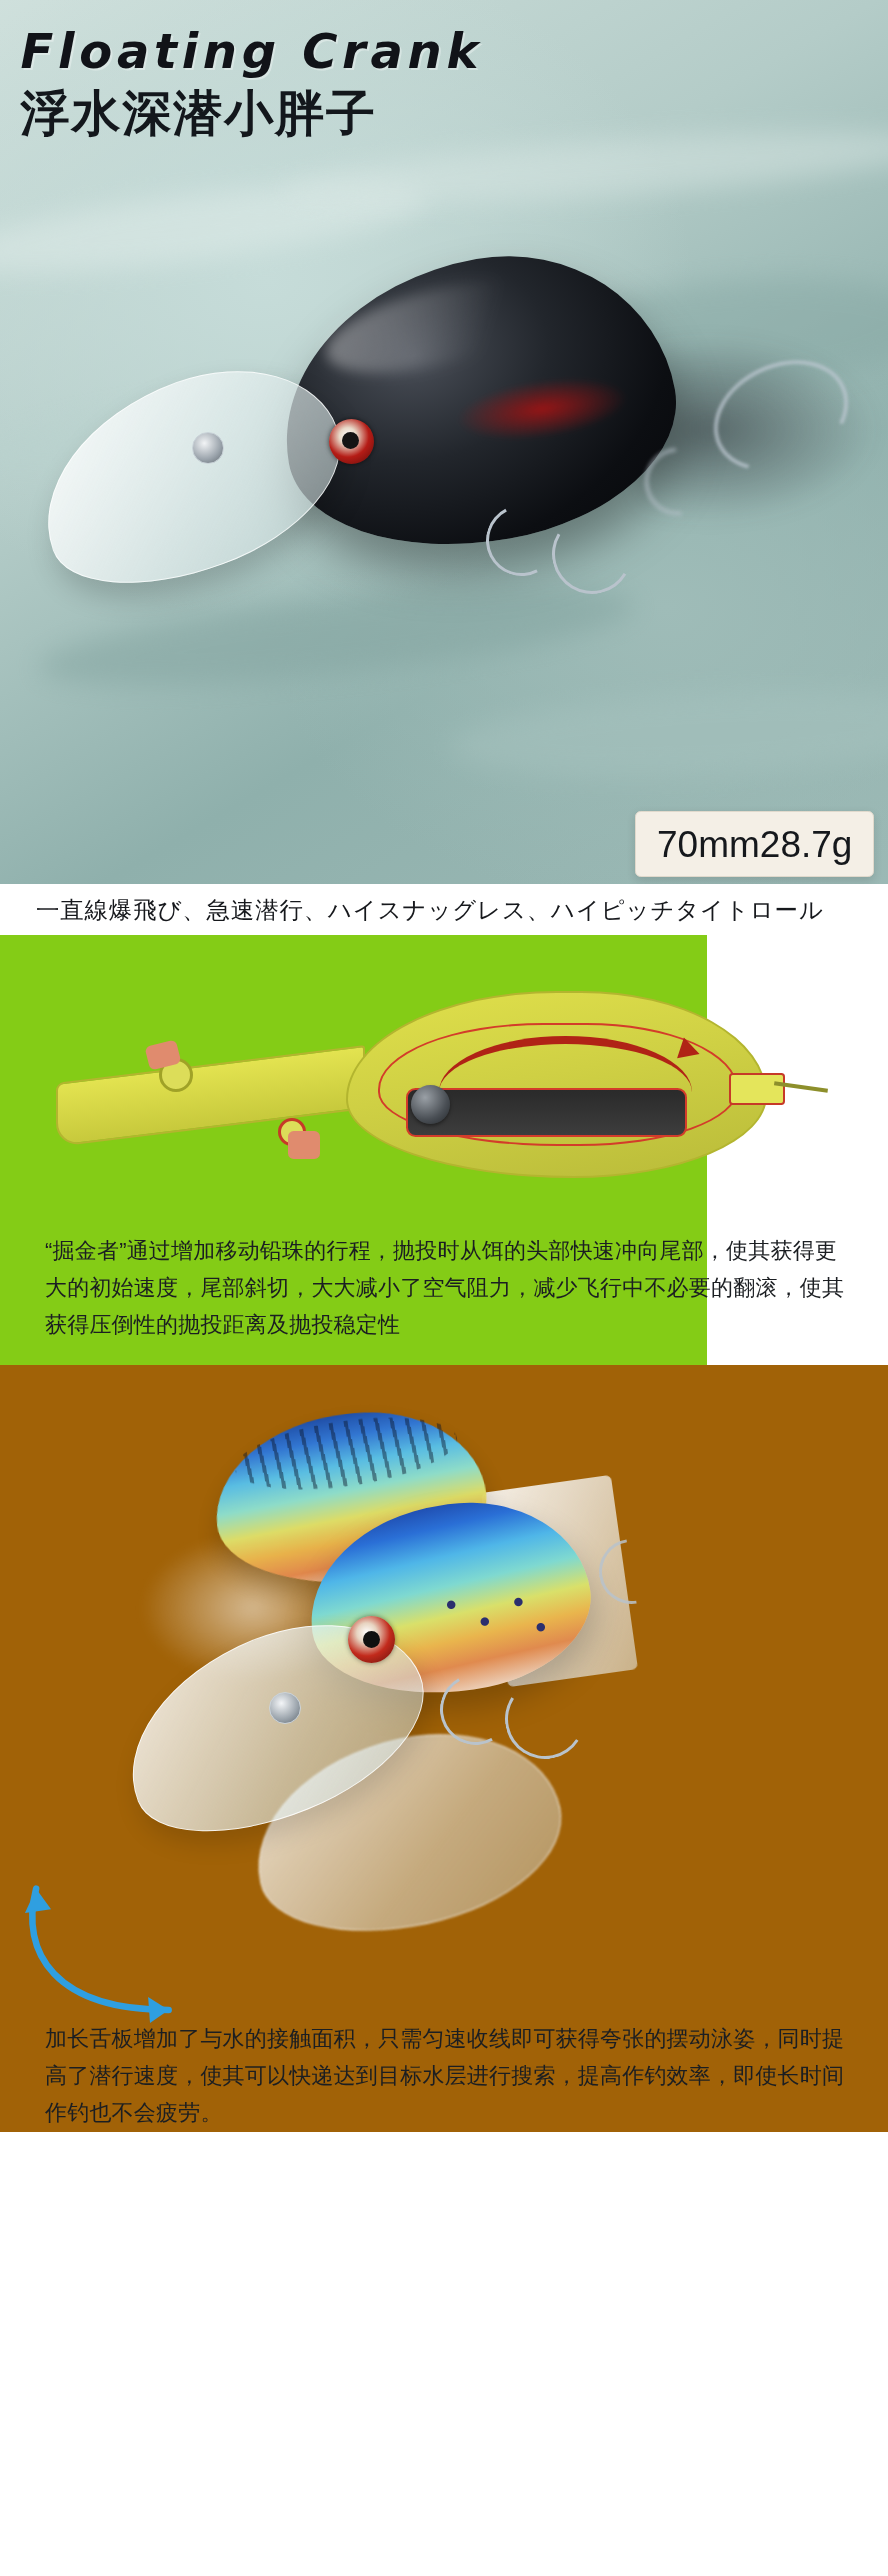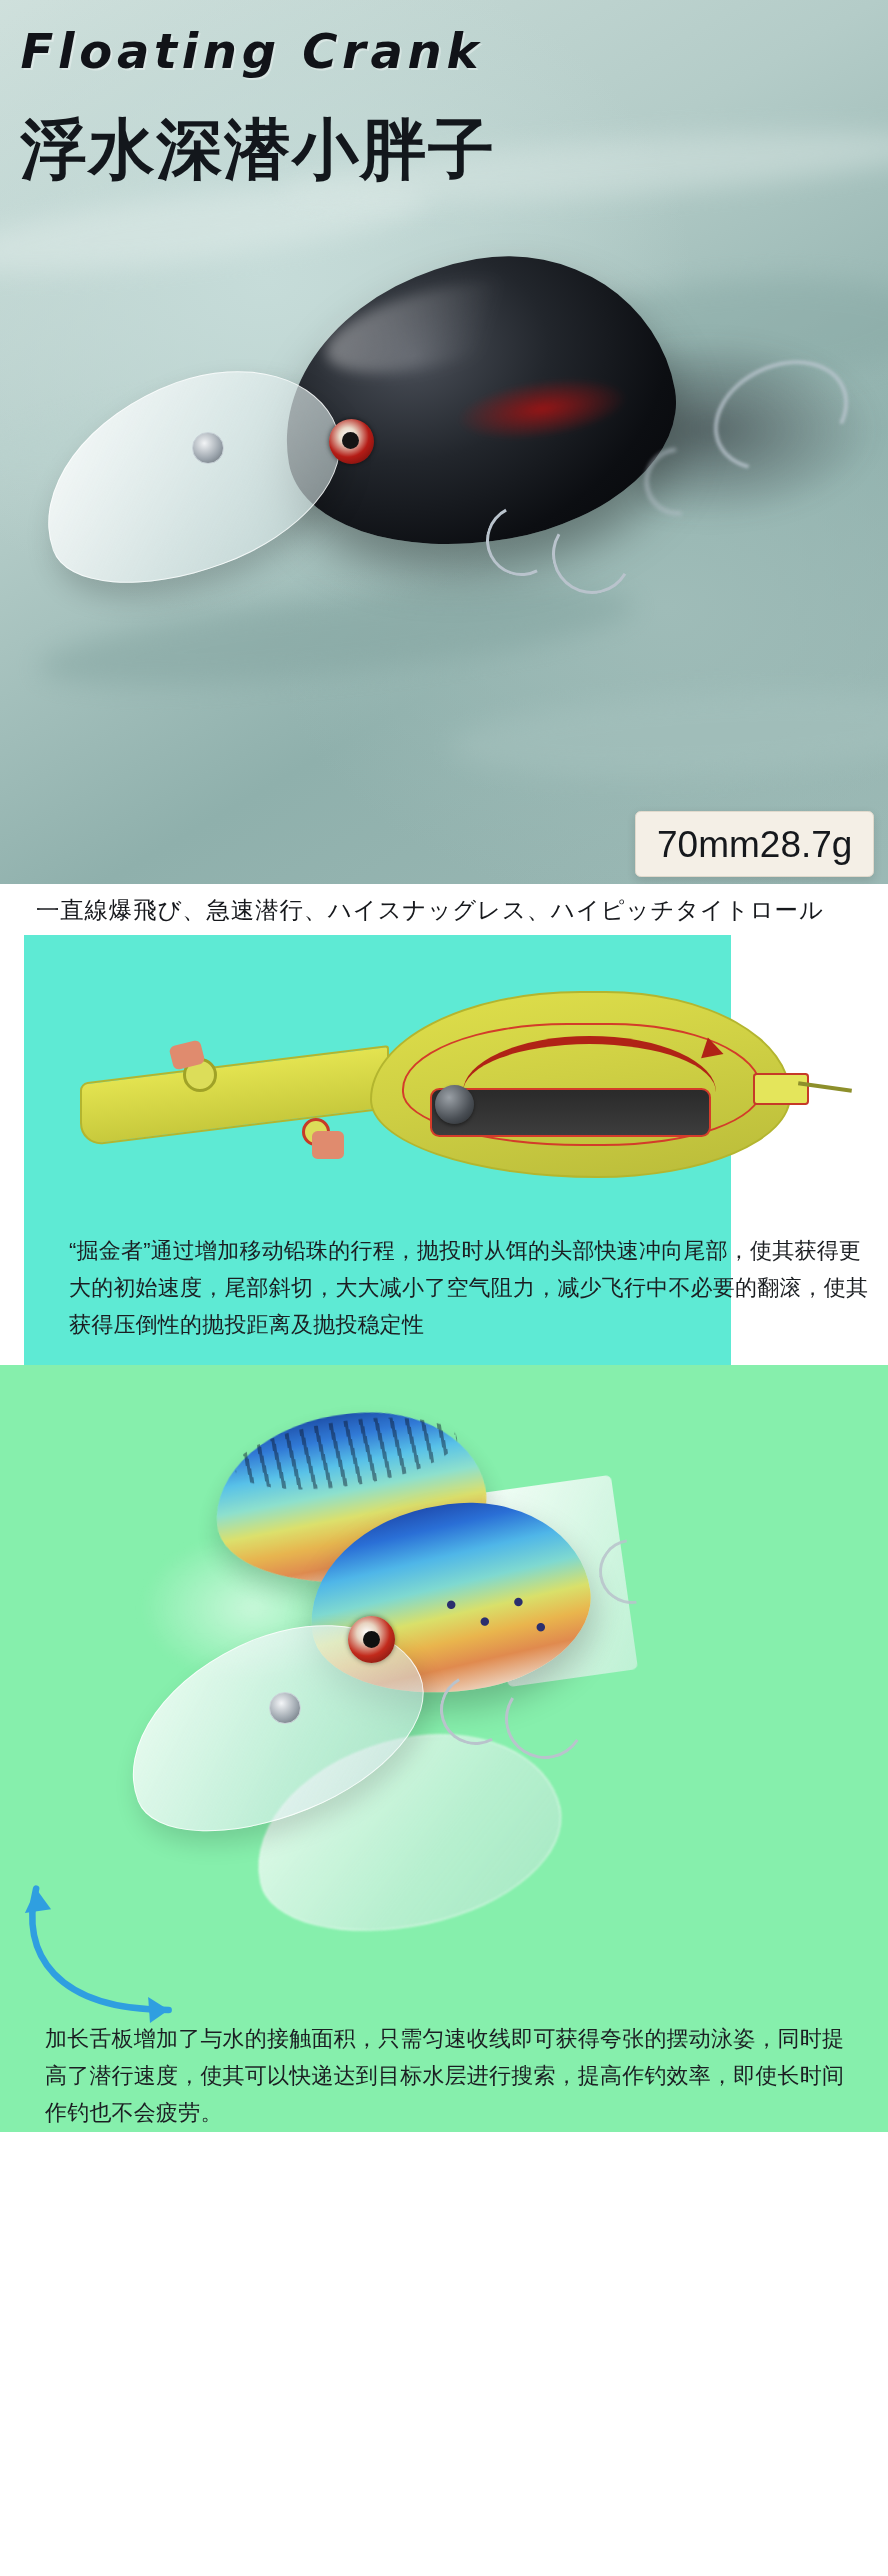--- a/index.html
+++ b/index.html
@@ -56,27 +56,26 @@
     letter-spacing: 4.7px;
     color: #111318;
     line-height: 58px;
     text-shadow: 1.9px 1.9px 0 rgba(255,255,255,.35);
     white-space: nowrap;
   }
   .hero-sub {
     position: absolute;
     left: 20.6px;
     top: 86px;
-    font-size: 66px;
+    font-size: 49px;
     font-weight: 700;
     letter-spacing: 1.9px;
     color: #13171c;
     line-height: 54px;
     white-space: nowrap;
-    margin-top: 36px;
   }
 
   
   .lure-wrap { position: absolute; left: 0; top: 224px; width: 889px; height: 440px; }
   .lure-body {
     position: absolute;
     left: 281px;
     top: 37px;
     width: 393px;
     height: 281px;
@@ -201,21 +200,21 @@
   .jp-bar span {
     font-size: 23.4px;
     letter-spacing: 0.9px;
     color: #16181c;
     white-space: nowrap;
     font-weight: 500;
     padding-left: 36px;
   }
 
   
-  .sec2 { position: relative; width: 707px; height: 430px; background: #5eead4; margin-left: 24px; }
+  .sec2 { position: relative; width: 707px; height: 430px; background: #84cc16; }
   .cutaway { position: absolute; left: 37px; top: 56px; width: 814px; height: 224px; }
   .cut-body {
     position: absolute; left: 309px; top: 0px; width: 421px; height: 187px;
     border-radius: 50% 44% 46% 54% / 58% 56% 44% 42%;
     background: linear-gradient(170deg, #e0e04b 0%, #cfd044 45%, #b9bb39 100%);
     border: 2.8px solid #b3b52f;
   }
   .cut-cavity {
     position: absolute; left: 341px; top: 32px; width: 360px; height: 123px;
     border-radius: 46% 42% 44% 50% / 54% 54% 46% 44%;
@@ -286,21 +285,21 @@
     letter-spacing: 0.2px;
   }
   .p-cast {
     position: absolute;
     left: 45px;
     top: 297px;
     width: 801px;
   }
 
   
-  .sec3 { position: relative; width: 889px; height: 767px; background: #86efac; }
+  .sec3 { position: relative; width: 889px; height: 767px; background: #a16207; }
   .c-body {
     position: absolute; left: 309px; top: 140px; width: 281px; height: 187px;
     border-radius: 52% 46% 46% 54% / 58% 56% 44% 42%;
     background:
       linear-gradient(175deg,
         #1b3fa0 0%, #2a6fd6 16%, #4fb6e8 30%,
         #7fd9d0 44%, #d9e06a 58%, #e9b54d 70%,
         #e08a4e 82%, #f0e9e0 100%);
     box-shadow: 0 17px 32px rgba(0,0,0,.22);
     transform: rotate(-8deg);

